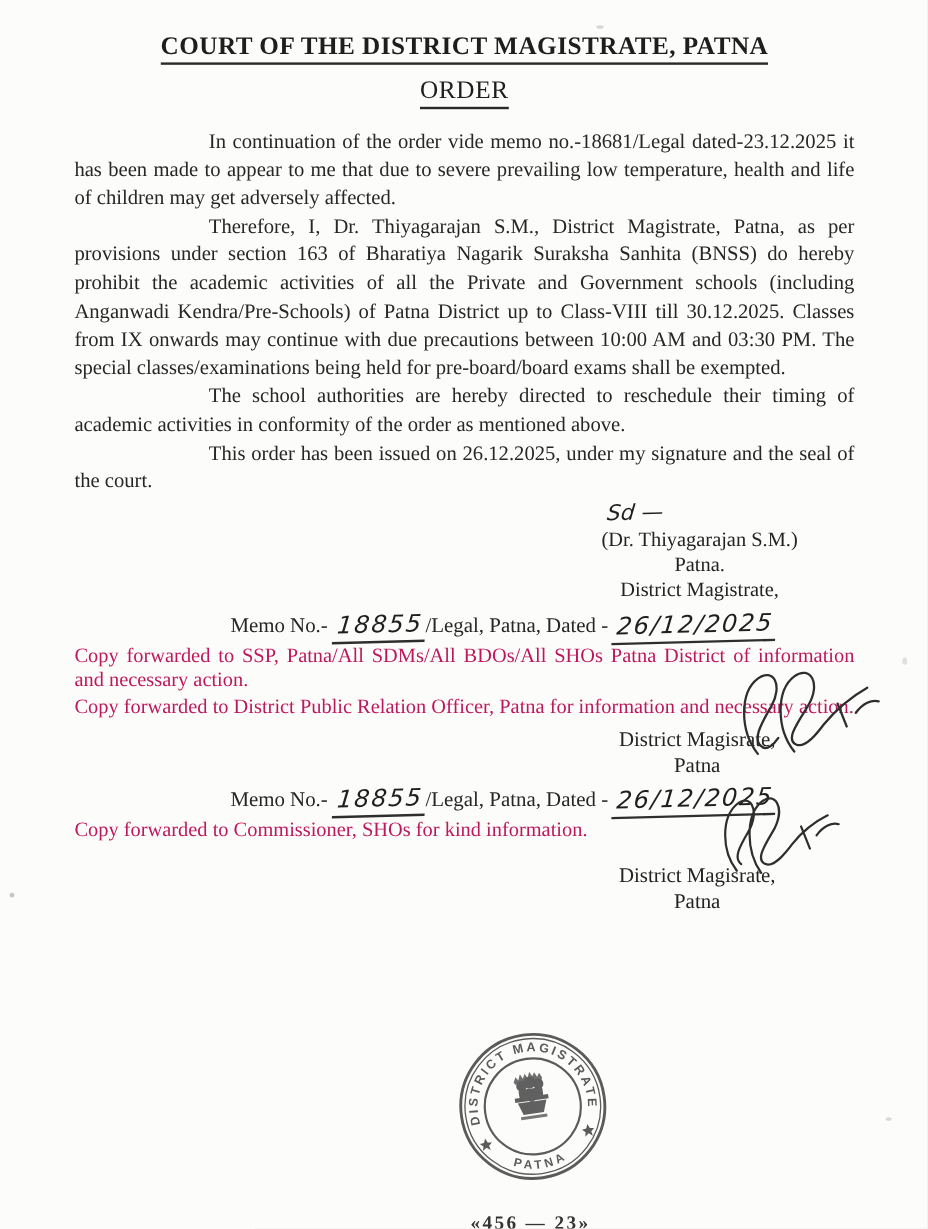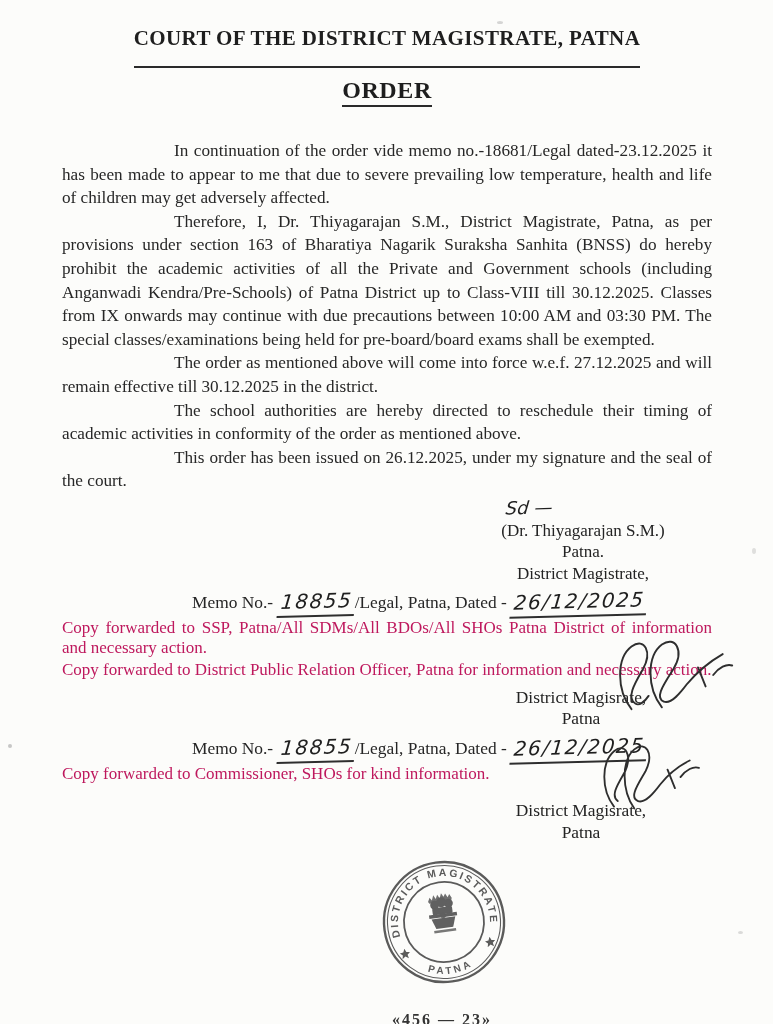--- a/index.html
+++ b/index.html
@@ -6,32 +6,32 @@
   .page {
     position:relative; width:773px; height:1024px; margin:0 auto;
     background:#fcfcfa; overflow:hidden;
     font-family:"Liberation Serif", serif; color:#262626;
   }
   .content { position:absolute; left:62px; top:0; width:650px; }
 
   .titles { text-align:center; margin-top:26px; }
   .title-main {
     display:inline-block; font-size:21px; font-weight:bold; letter-spacing:.4px;
-    color:#1e1e1e; border-bottom:2.5px solid #2a2a2a; padding-bottom:15px;
+    color:#1e1e1e; border-bottom:2.5px solid #2a2a2a; padding-bottom:1px;
   }
   .title-order {
-    display:inline-block; font-size:24px; font-weight:bold; letter-spacing:.6px;
+    display:inline-block; font-size:21px; font-weight:normal; letter-spacing:.6px;
     color:#1e1e1e; border-bottom:2.5px solid #2a2a2a; padding-bottom:1px; margin-top:9px;
   }
 
   p.body-para {
     margin:0; font-size:17.2px; line-height:23.6px; text-align:justify;
     text-indent:112px; color:#272727;
   }
-  p.body-para.first { margin-top:32px; }
+  p.body-para.first { margin-top:15px; }
 
   .sig-head { width:250px; margin:4px 4px 0 auto; text-align:center;
     font-size:17px; line-height:21.2px; color:#232323; }
   .sd-line { text-align:left; margin-left:48px; font-size:18px; margin-bottom:1px; }
   .hand {
     font-family:"DejaVu Sans", sans-serif; font-style:italic; font-weight:500;
     display:inline-block; transform:skewX(-7deg) rotate(-1.5deg); color:#1f1f1f;
   }
 
   .memo-line { margin:4px 0 0 130px; font-size:17.4px; line-height:27px; color:#262626; white-space:nowrap; }
@@ -64,21 +64,20 @@
 <div class="page">
   <div class="content">
 
     <div class="titles">
       <div><span class="title-main">COURT OF THE DISTRICT MAGISTRATE, PATNA</span></div>
       <div><span class="title-order">ORDER</span></div>
     </div>
 
     <p class="body-para first">In continuation of the order vide memo no.-18681/Legal dated-23.12.2025 it has been made to appear to me that due to severe prevailing low temperature, health and life of children may get adversely affected.</p>
     <p class="body-para">Therefore, I, Dr. Thiyagarajan S.M., District Magistrate, Patna, as per provisions under section 163 of Bharatiya Nagarik Suraksha Sanhita (BNSS) do hereby prohibit the academic activities of all the Private and Government schools (including Anganwadi Kendra/Pre-Schools) of Patna District up to Class-VIII till 30.12.2025. Classes from IX onwards may continue with due precautions between 10:00 AM and 03:30 PM. The special classes/examinations being held for pre-board/board exams shall be exempted.</p>
-    <p class="body-para">The order as mentioned above will come into force w.e.f. 27.12.2025 and will remain effective till 30.12.2025 in the district.</p>
     <p class="body-para">The school authorities are hereby directed to reschedule their timing of academic activities in conformity of the order as mentioned above.</p>
     <p class="body-para">This order has been issued on 26.12.2025, under my signature and the seal of the court.</p>
 
     <div class="sig-head">
       <div class="sd-line"><span class="hand">Sd —</span></div>
       <div>(Dr. Thiyagarajan S.M.)</div>
       <div>Patna.</div>
       <div>District Magistrate,</div>
     </div>
 

